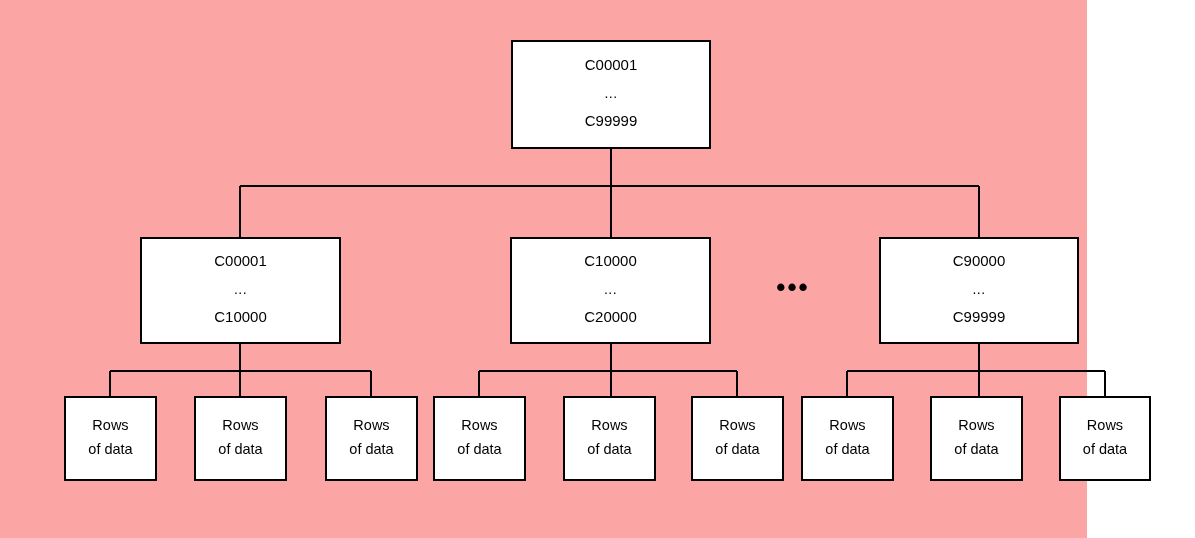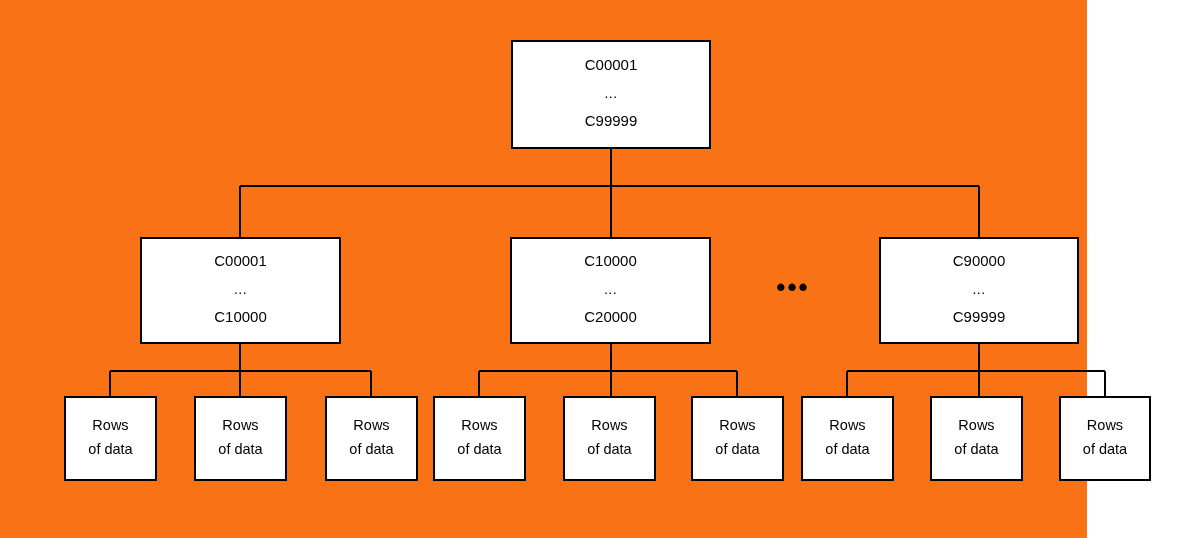--- a/index.html
+++ b/index.html
@@ -10,21 +10,21 @@
   body {
     width: 1195px;
     height: 538px;
     font-family: "Liberation Sans", sans-serif;
     overflow: hidden;
   }
   #diagram-root {
     position: relative;
     width: 1087px;
     height: 538px;
-    background: #f97316;
+    background: #fca5a5;
   }
   svg.diagram-canvas {
     position: absolute;
     left: 0;
     top: 0;
     width: 1195px;
     height: 538px;
     display: block;
   }
   .node-rect {

